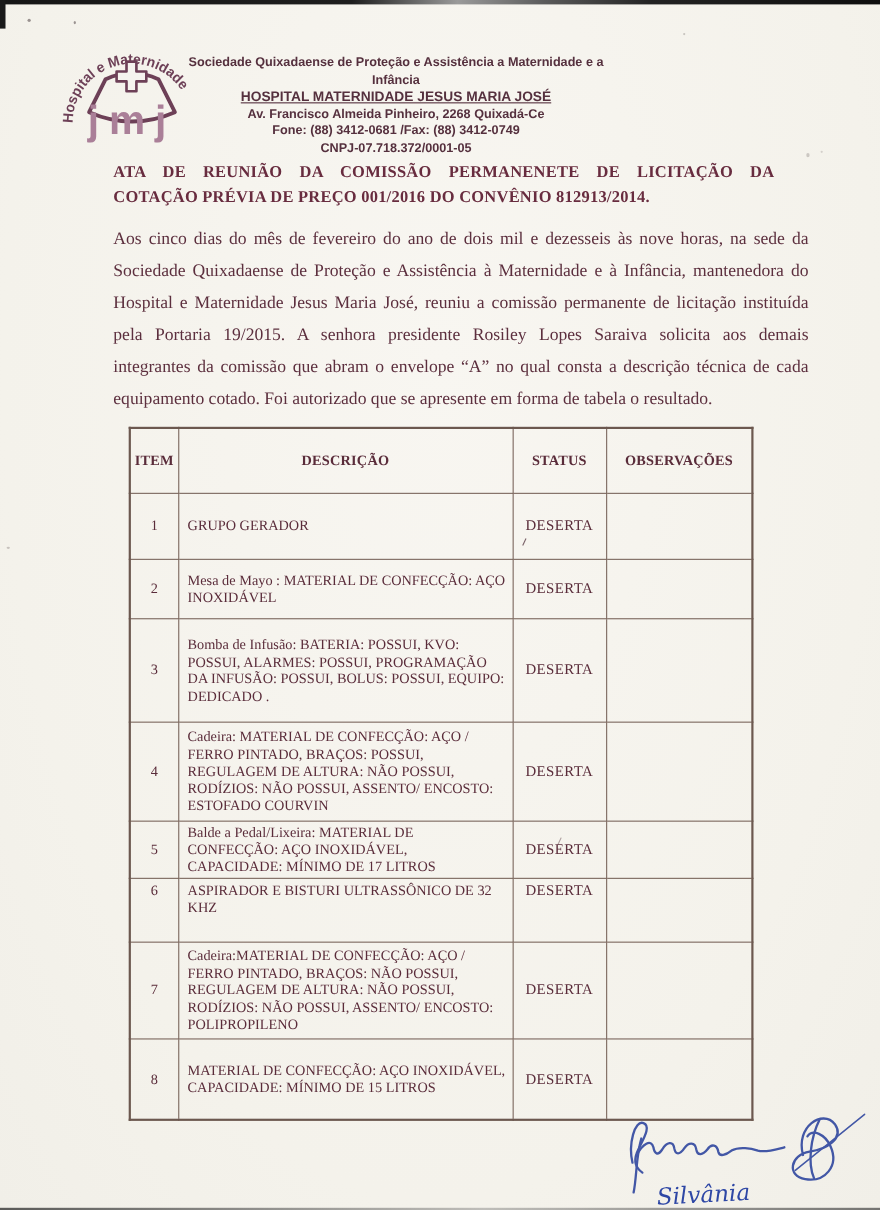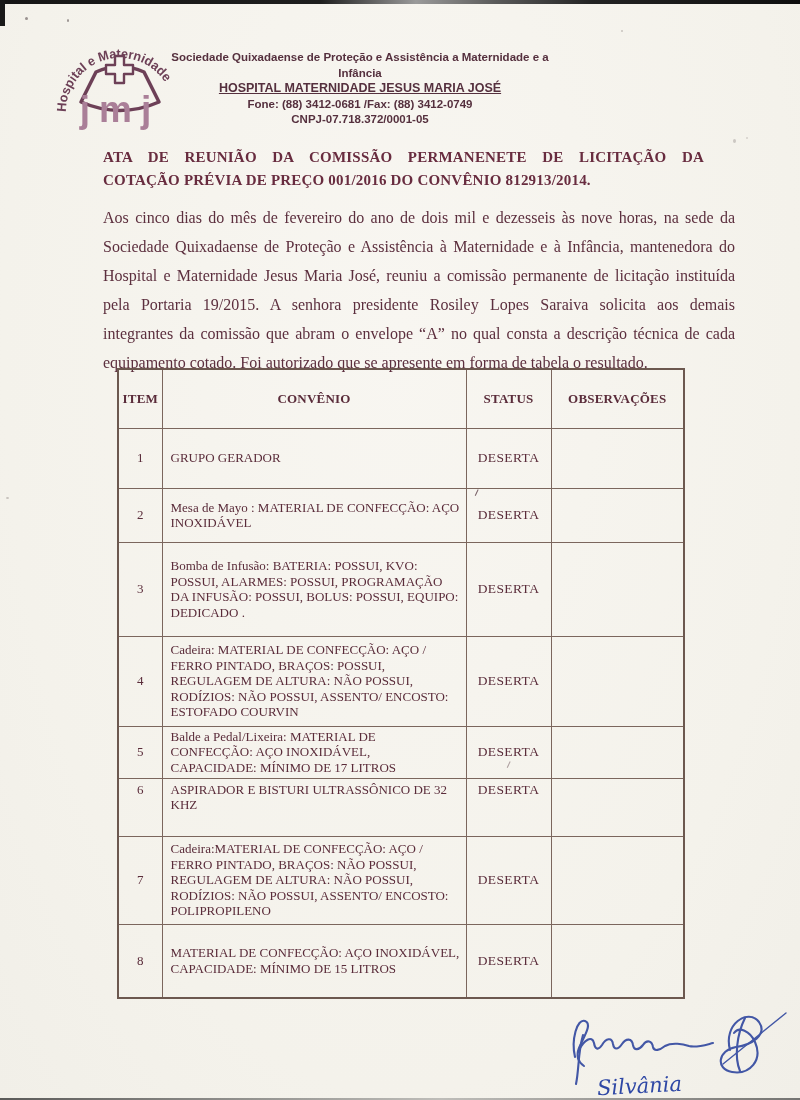--- a/index.html
+++ b/index.html
@@ -30,21 +30,21 @@
   .doc-title .t1{text-align:justify;text-align-last:justify;}
   .doc-title .t2{text-align:left;}
 
   
   .body-par{position:absolute;left:103px;top:203px;width:632px;
     font-size:16px;color:#5c2f3e;line-height:29px;}
   .body-par .pl{text-align:justify;text-align-last:justify;}
   .body-par .pl.last{text-align-last:left;}
 
   
-  table.items{position:absolute;left:117px;top:368px;border-collapse:collapse;
+  table.items{position:absolute;left:117px;top:388px;border-collapse:collapse;
     table-layout:fixed;width:566px;color:#5a2c3a;}
   table.items col.c-item{width:44px;}
   table.items col.c-desc{width:304px;}
   table.items col.c-status{width:85px;}
   table.items col.c-obs{width:133px;}
   table.items th,table.items td{border:1.5px solid #7b665d;vertical-align:middle;}
   table.items{border:2px solid #6c584f;}
   table.items thead tr{height:59px;}
   table.items th{font-size:13px;font-weight:700;letter-spacing:.2px;text-align:center;}
   td.item{text-align:center;font-size:13px;}
@@ -92,20 +92,21 @@
       <textPath href="#arcPath" startOffset="0" textLength="138" lengthAdjust="spacingAndGlyphs">Hospital e Maternidade</textPath>
     </text>
     <path d="M 29,76 L 44,46 Q 68,35 92,46 L 107,76 Q 68,93 29,76 Z" fill="none" stroke="#6d4057" stroke-width="3.5" stroke-linejoin="round"></path>
     <path d="M 63,30 h 9 v 9 h 9 v 9 h -9 v 9 h -9 v -9 h -9 v -9 h 9 z" fill="#f5f3ee" stroke="#6d4057" stroke-width="2.4" stroke-linejoin="round"></path>
     <text x="68" y="96" text-anchor="middle" font-family="Liberation Sans, sans-serif" font-size="37" font-weight="bold" letter-spacing="9" fill="#aa7f98">jmj</text>
   </svg>
 
   <div class="letterhead-text">
     <div class="lh-org">Sociedade Quixadaense de Proteção e Assistência a Maternidade e a Infância</div>
     <div class="lh-hospital">HOSPITAL MATERNIDADE JESUS MARIA JOSÉ</div>
+    <div class="lh-addr">Av. Francisco Almeida Pinheiro, 2268  Quixadá-Ce</div>
     <div class="lh-phone">Fone: (88) 3412-0681 /Fax: (88) 3412-0749</div>
     <div class="lh-cnpj">CNPJ-07.718.372/0001-05</div>
   </div>
 
   <div class="doc-title">
     <div class="t1">ATA DE REUNIÃO DA COMISSÃO PERMANENETE DE LICITAÇÃO DA</div>
     <div class="t2">COTAÇÃO PRÉVIA DE PREÇO 001/2016 DO CONVÊNIO 812913/2014.</div>
   </div>
 
   <div class="body-par">
@@ -120,21 +121,21 @@
   <table class="items">
     <colgroup>
       <col class="c-item">
         <col class="c-desc">
         <col class="c-status">
         <col class="c-obs">
     </colgroup>
     <thead>
       <tr>
         <th>ITEM</th>
-        <th>CONVÊNIO</th>
+        <th>DESCRIÇÃO</th>
         <th>STATUS</th>
         <th>OBSERVAÇÕES</th>
       </tr>
     </thead>
     <tbody>
       <tr>
         <td class="item">1</td>
         <td class="desc">GRUPO GERADOR</td>
         <td class="status">DESERTA</td>
         <td class="obs"></td>

